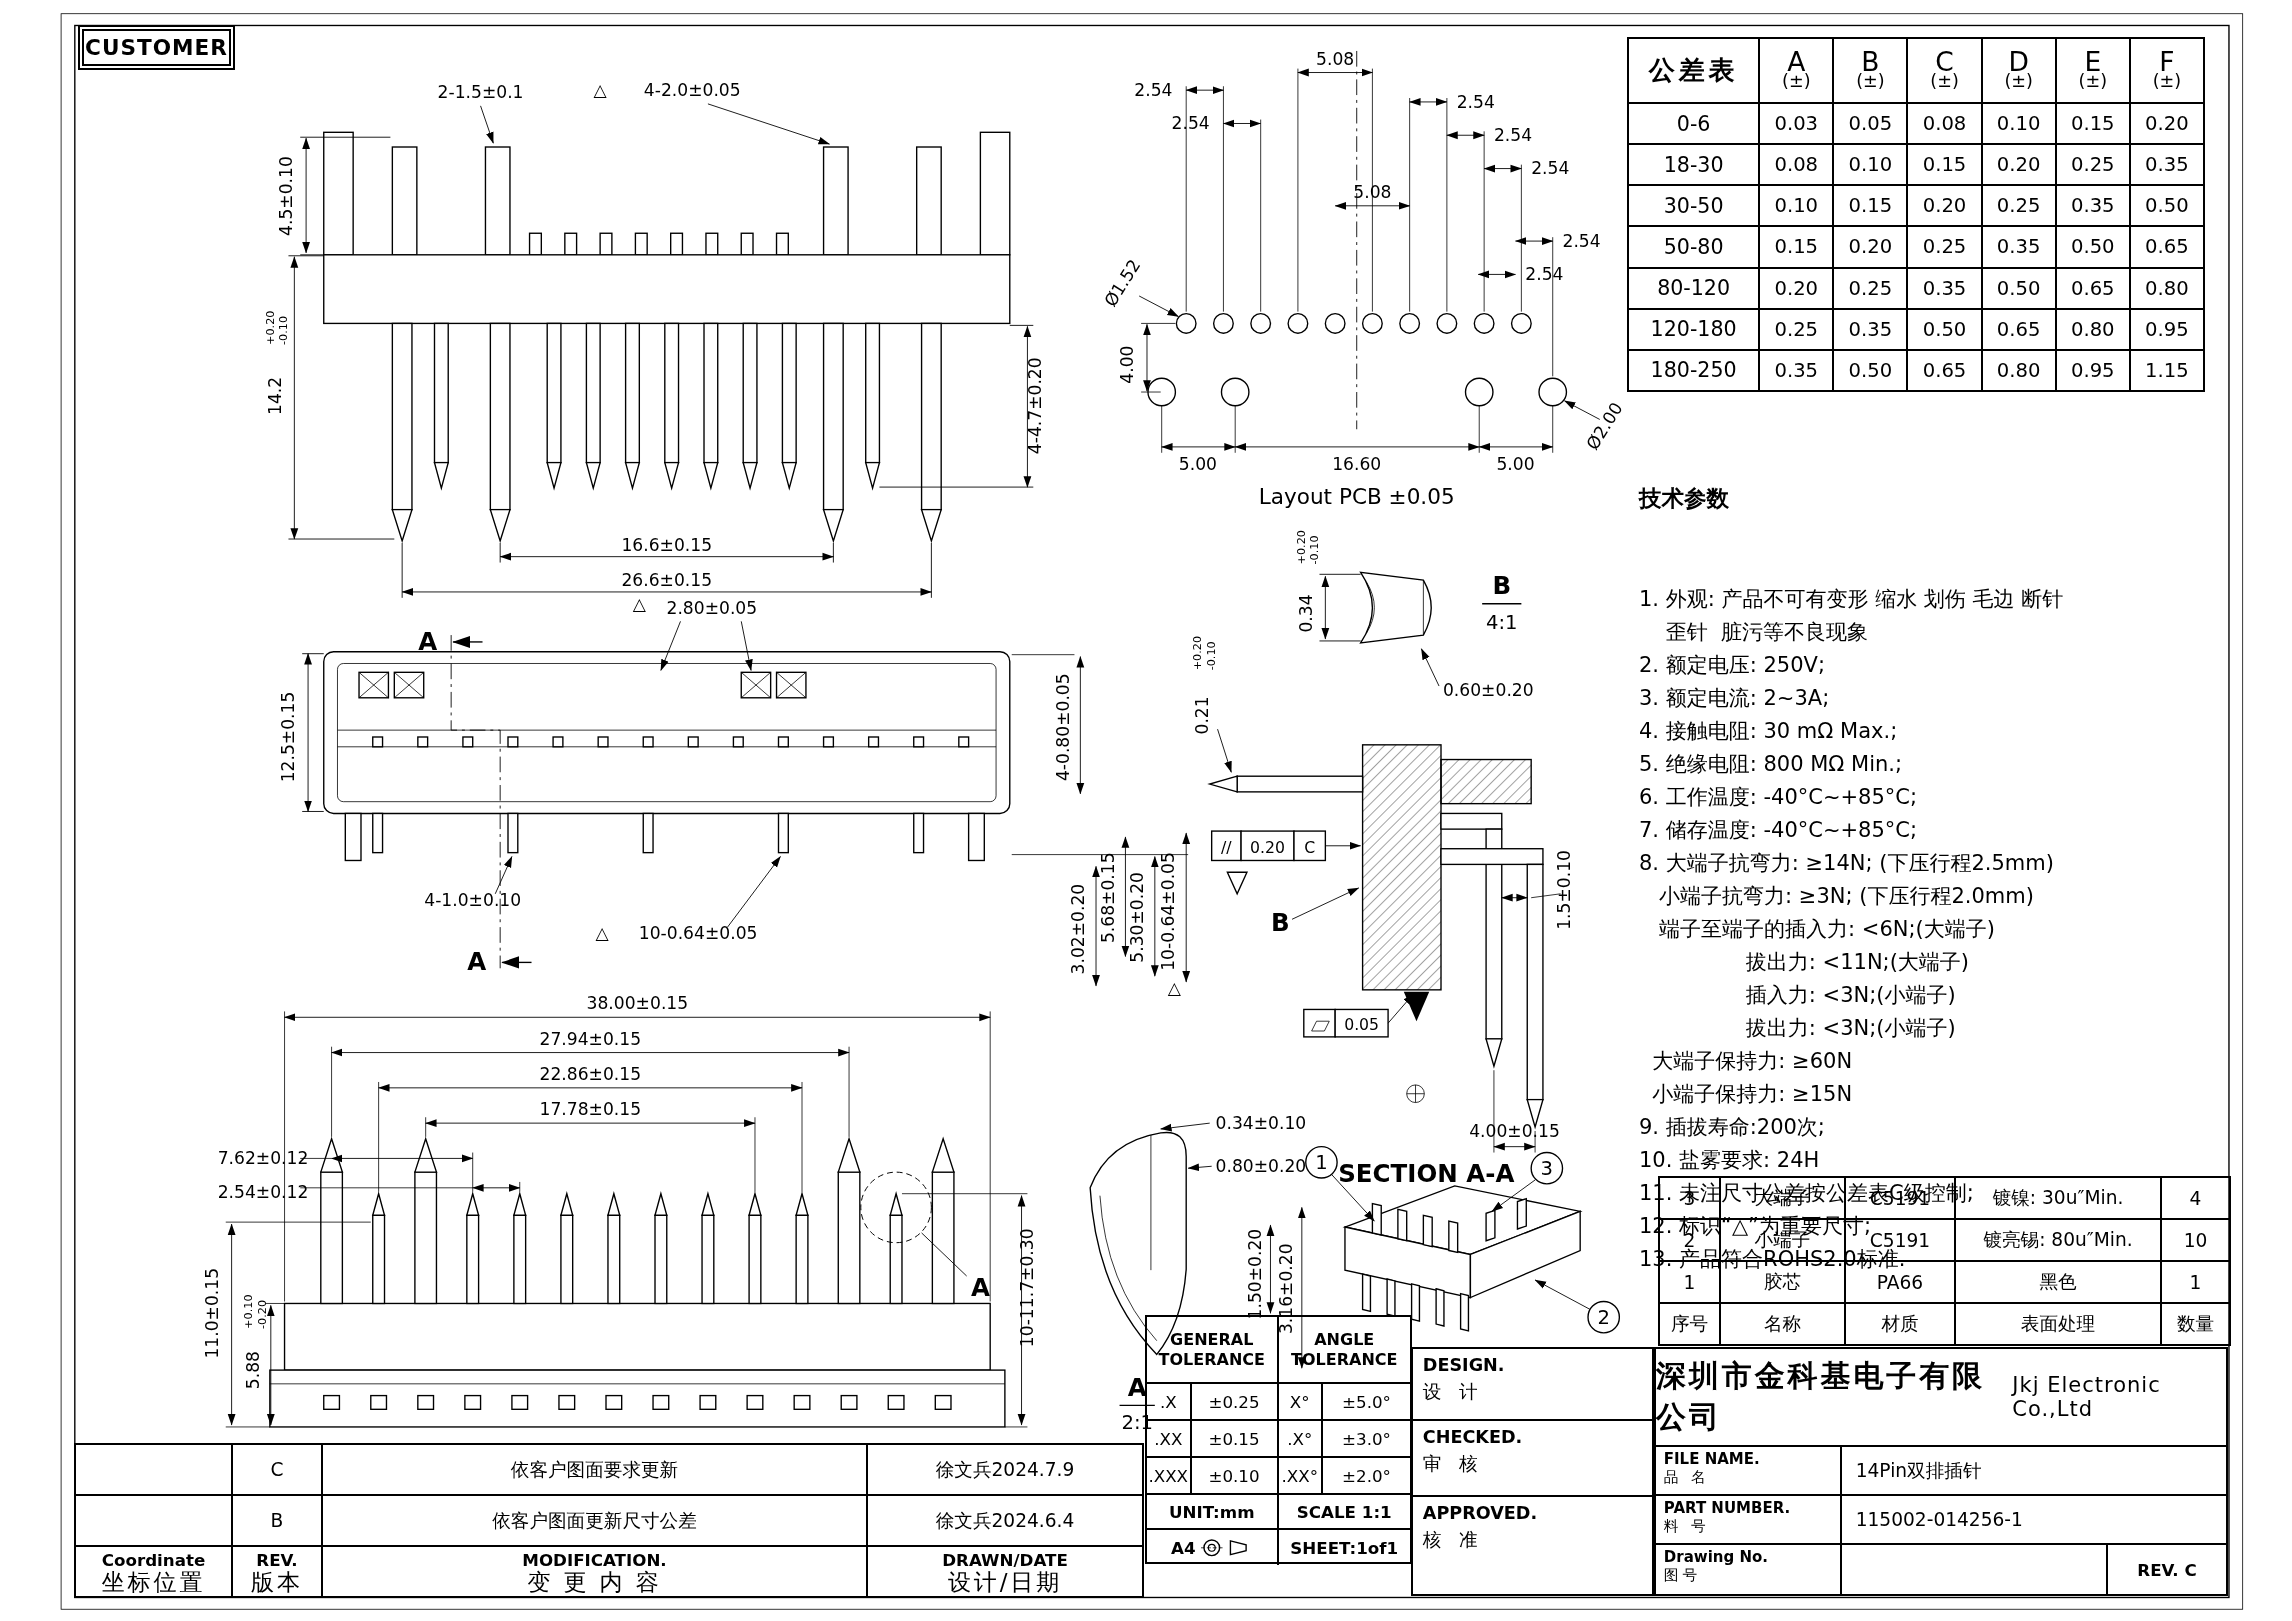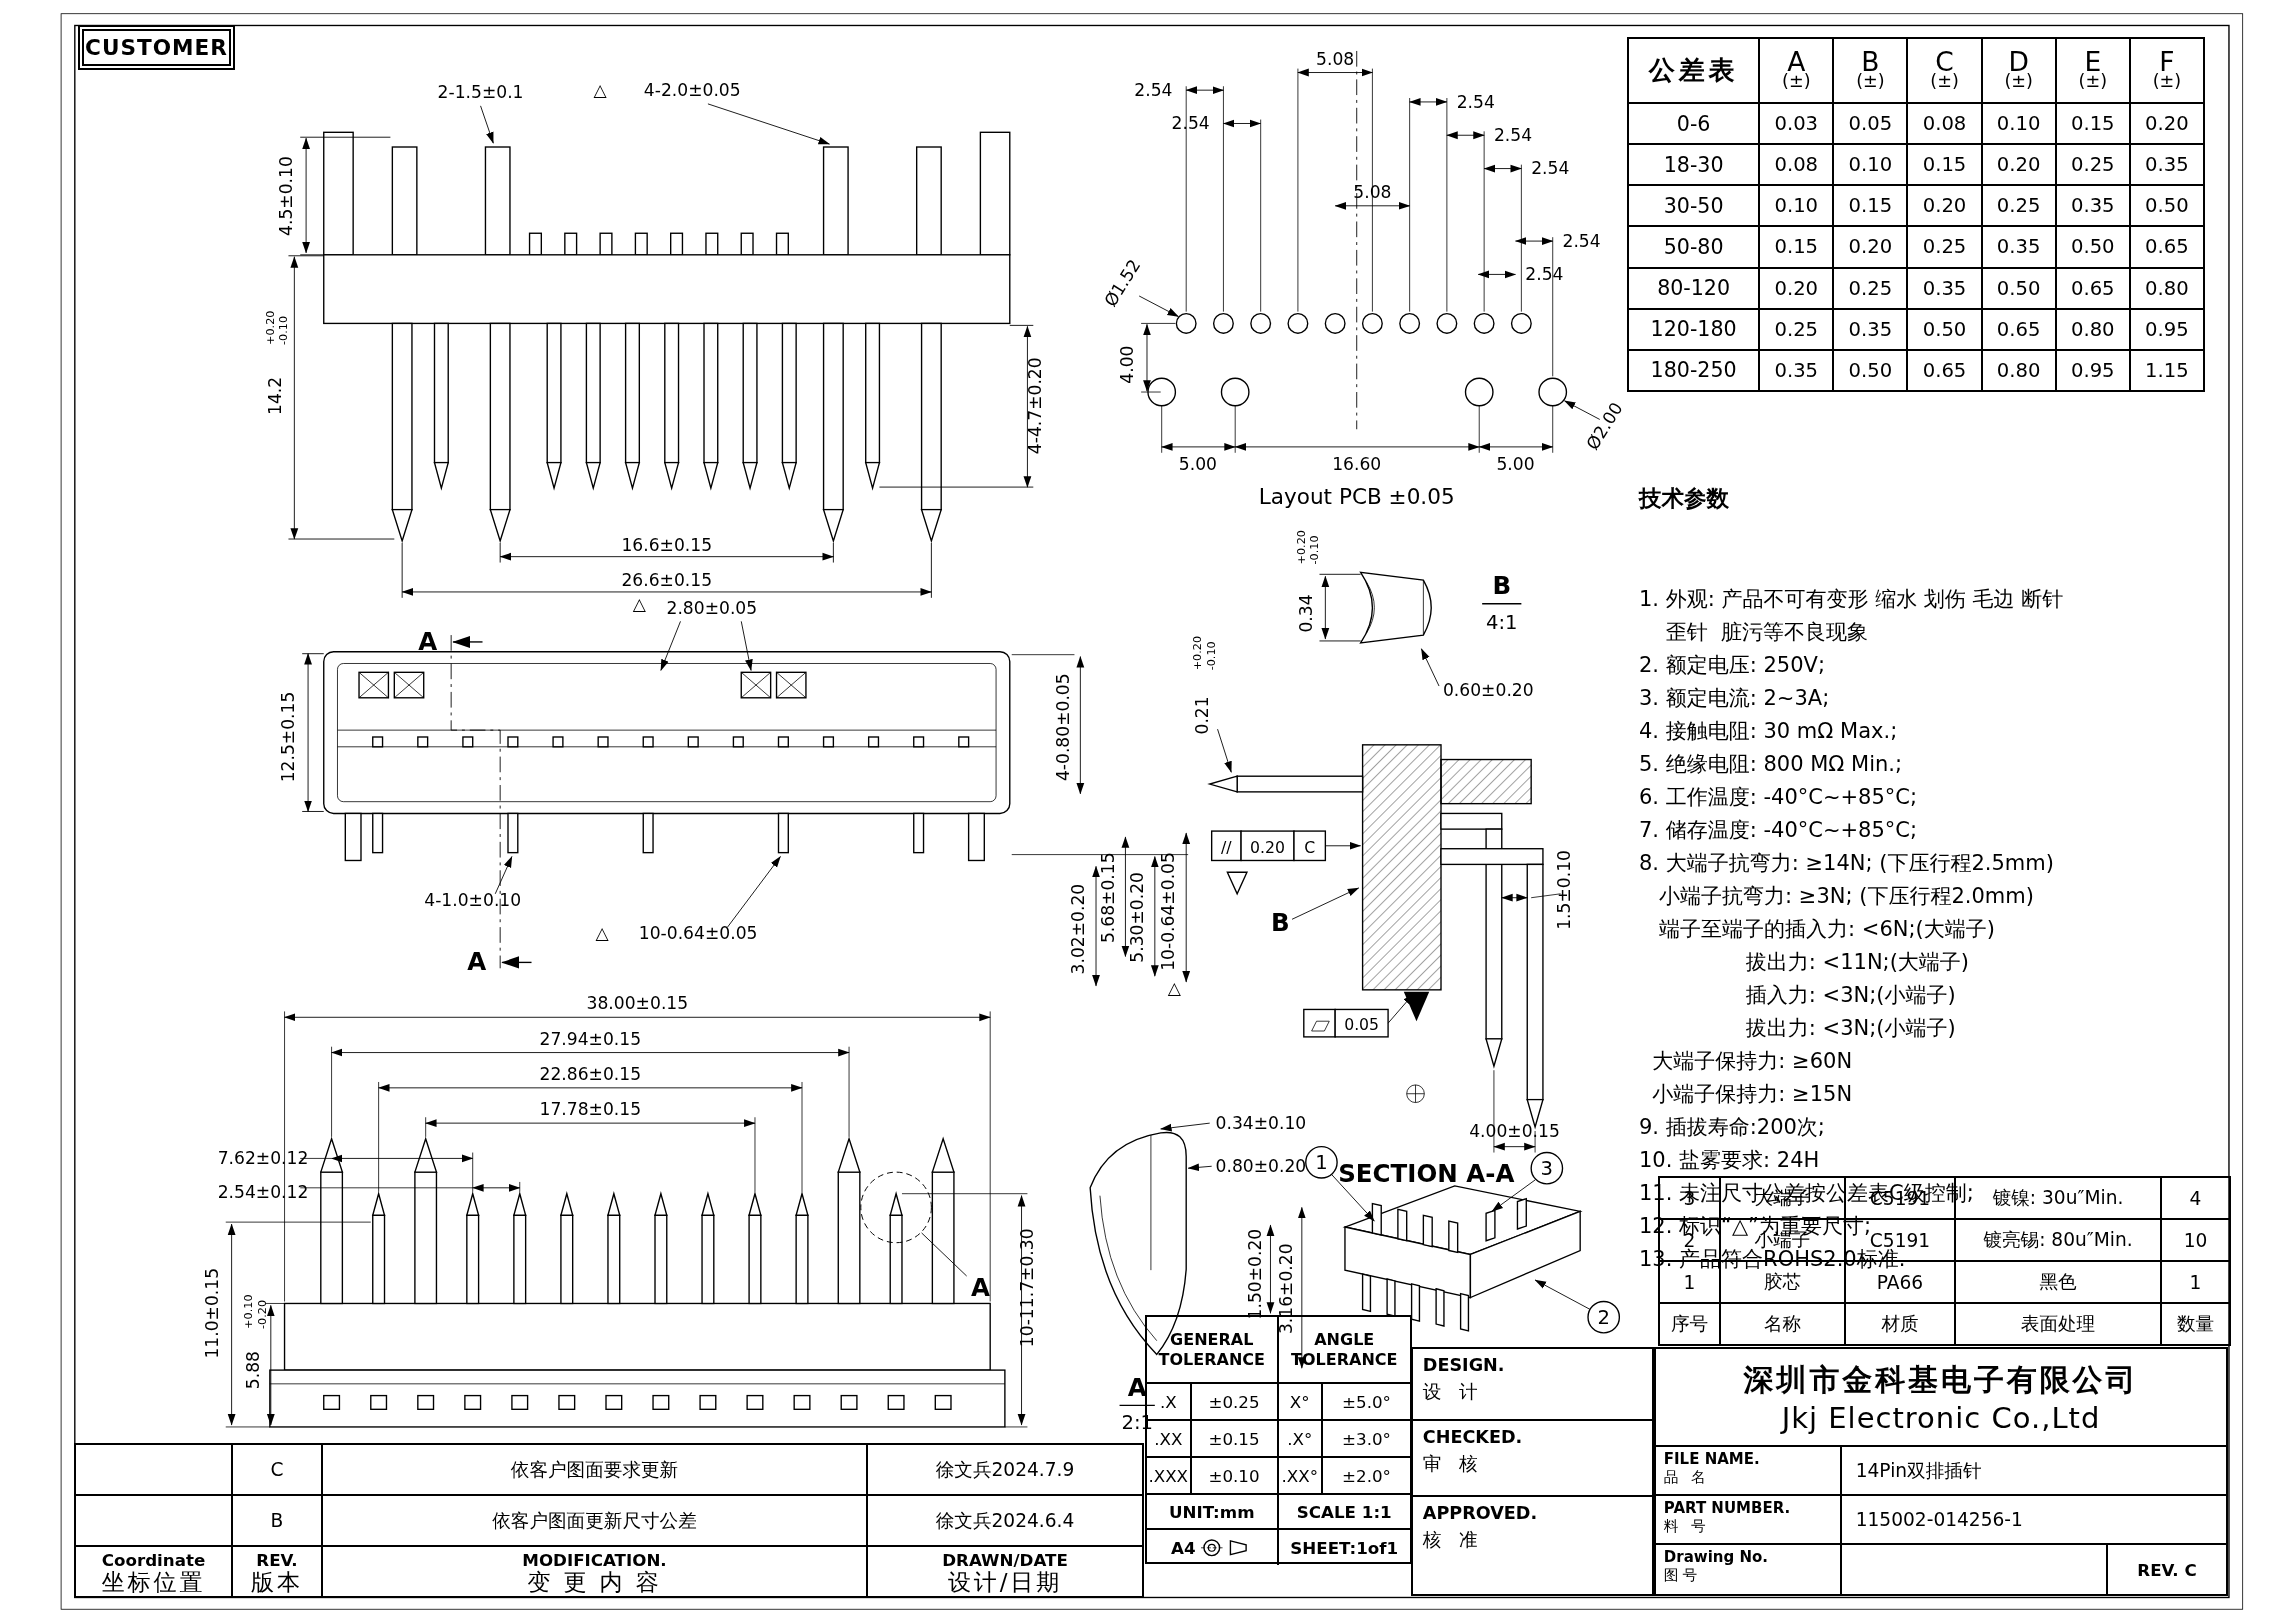--- a/index.html
+++ b/index.html
@@ -49,23 +49,23 @@
   .gen .c:last-child{border-right:none;}
   .gen .hdr{height:67px;font-weight:bold;font-size:16px;line-height:19.6px;}
   .gen .val{height:37px;font-size:16.7px;}
   .gen .bot{height:35px;font-size:16.7px;font-weight:bold;}
   .design{left:1411px;top:1347px;width:243px;height:249px;}
   .design .dcell{box-sizing:border-box;border-bottom:2px solid #000;padding:5.9px 9.8px;}
   .design .dcell:last-child{border-bottom:none;}
   .design .en{font-size:17.6px;font-weight:bold;}
   .design .cn{font-size:18.6px;margin-top:3.9px;letter-spacing:5.9px;}
   .company{left:1654px;top:1347px;width:574px;height:249px;}
-  .company .name{height:98px;border-bottom:2px solid #000;display:flex;flex-direction:column;align-items:center;justify-content:center;box-sizing:border-box;}
+  .company .name{height:98px;border-bottom:2px solid #000;display:flex;flex-direction:row;align-items:center;justify-content:center;box-sizing:border-box;}
   .company .name .cn{font-size:30px;font-weight:bold;letter-spacing:2.9px;}
-  .company .name .en{font-size:29px;margin-top:0;letter-spacing:1px;}
+  .company .name .en{font-size:21px;margin-top:0;letter-spacing:1px;}
   .company .irow{display:flex;height:49px;border-bottom:2px solid #000;box-sizing:border-box;}
   .company .irow:last-child{border-bottom:none;}
   .company .lab{width:186px;border-right:2px solid #000;box-sizing:border-box;padding:2.9px 7.8px;}
   .company .lab .en{font-size:15px;font-weight:bold;}
   .company .lab .cn{font-size:14.7px;letter-spacing:3.9px;}
   .company .val{flex:1;display:flex;align-items:center;padding-left:13.7px;font-size:18.6px;}
   .company .rev{width:120px;border-left:2px solid #000;box-sizing:border-box;display:flex;align-items:center;justify-content:center;font-size:16.7px;font-weight:bold;}
   
   .revtab{left:74px;top:1443px;width:1070px;font-size:18.6px;}
   .revtab td{height:49px;}

